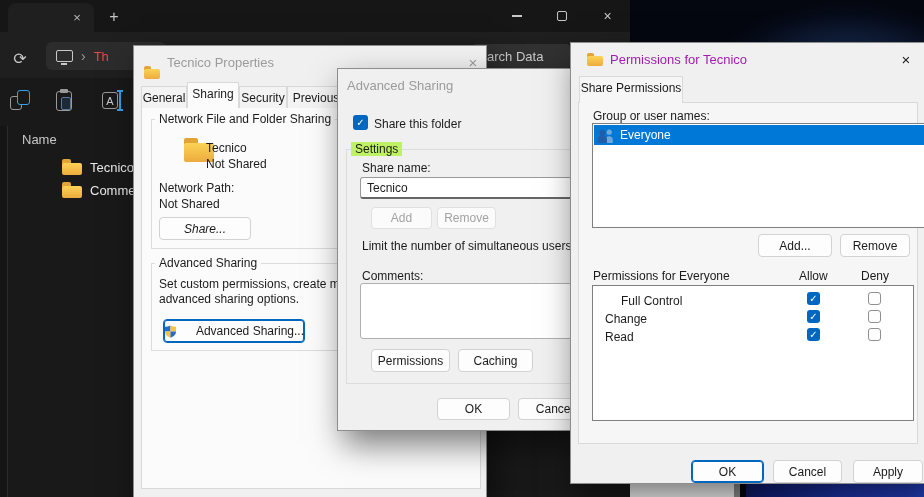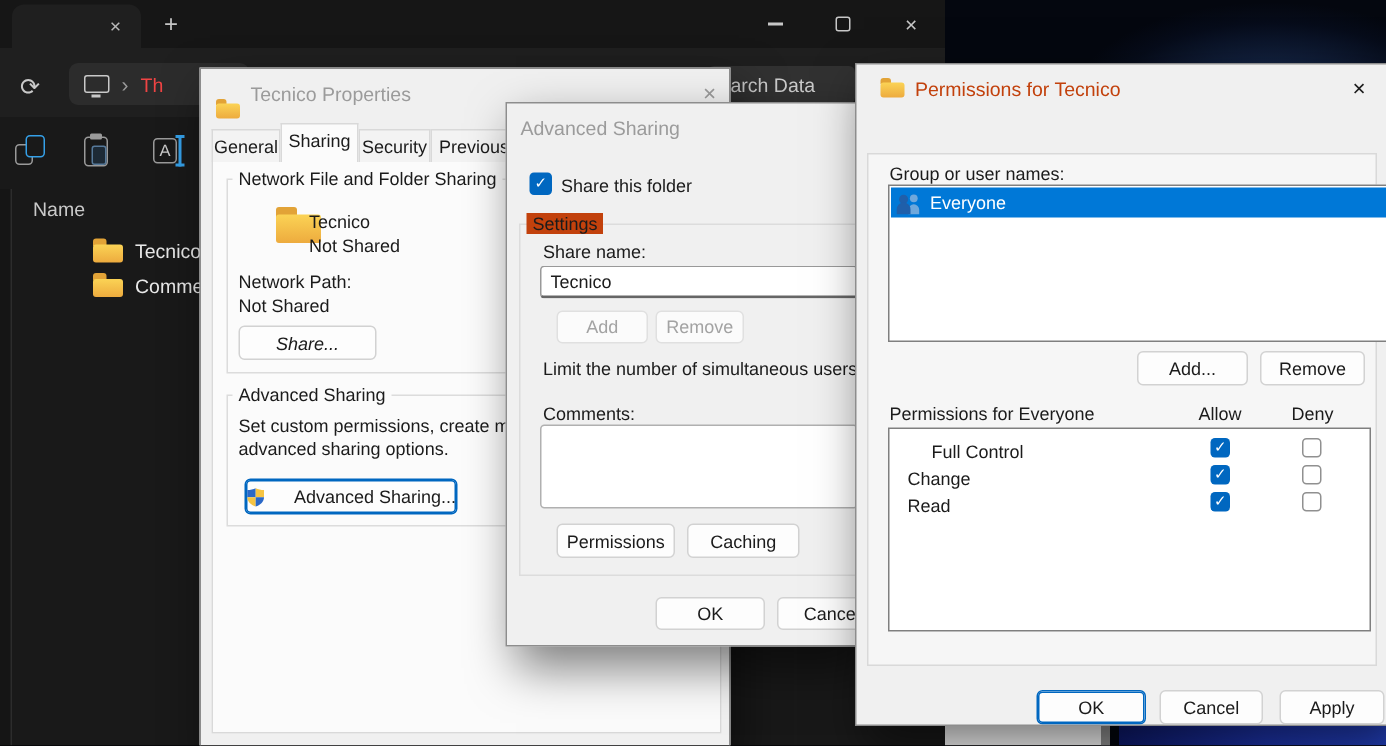--- a/index.html
+++ b/index.html
@@ -56,21 +56,21 @@
   .folder .ftab { position:absolute; top:0; left:0; width:45%; height:30%; background:#e2a337; border-radius:2px 2px 0 0; }
   .folder .fbody { position:absolute; bottom:0; left:0; width:100%; height:78%; background:linear-gradient(180deg,#fbd355,#edab3e); border-radius:2px; }
   .fold-20 { width:20px; height:16px; }
   .fold-16 { width:16px; height:13px; }
   .fold-30 { width:30px; height:24px; }
 
   
   .dialog { position:absolute; background:#f0f0f0; border:1px solid #8d8d8d; box-shadow:6px 14px 30px rgba(0,0,0,.5); overflow:hidden; }
   .dlg-title { position:absolute; font-size:13px; white-space:nowrap; }
   .title-inactive { color:#9b9b9b; }
-  .title-active { color:#c2410c; }
+  .title-active { color:#a21caf; }
   .dlg-close { position:absolute; width:18px; height:18px; display:flex; align-items:center; justify-content:center; font-size:15px; }
   .txt { position:absolute; font-size:12px; color:#1b1b1b; white-space:nowrap; }
   .btn { position:absolute; background:#fdfdfd; border:1px solid #d2d2d2; border-radius:4px; font-size:12px; color:#1b1b1b;
     display:flex; align-items:center; justify-content:center; white-space:nowrap; }
   .btn-focus { border:1px solid #0067c0; box-shadow:inset 0 0 0 1px #0067c0; }
   .btn-disabled { color:#a3a3a3; background:#fbfbfb; border-color:#e0e0e0; }
   .groupbox { position:absolute; border:1px solid #dcdcdc; }
   .gb-label { position:absolute; font-size:12px; color:#1b1b1b; padding:0 4px; white-space:nowrap; }
   .page { position:absolute; background:#fbfbfb; border:1px solid #d9d9d9; }
   .ltab { position:absolute; font-size:12px; color:#1b1b1b; border:1px solid #d9d9d9; border-bottom:none;
@@ -196,21 +196,21 @@
   <div class="dialog" style="left:337px; top:68px; width:236px; height:363px; z-index:20;">
     <div class="abs" style="left:0;top:0;width:100%;height:28px;"></div>
     <div class="dlg-title title-inactive" style="left:9px; top:9px;">Advanced Sharing</div>
 
     <div class="cbx-on" style="left:15px; top:46px; width:15px; height:15px;">
         <span>✓</span>
       </div>
     <div class="txt" style="left:36px; top:48px;">Share this folder</div>
 
     <div class="groupbox" style="left:8px; top:80px; width:260px; height:235px;"></div>
-    <div class="gb-label" style="left:13px; top:73px; background:#c2410c;">Settings</div>
+    <div class="gb-label" style="left:13px; top:73px; background:#bef264;">Settings</div>
 
     <div class="txt" style="left:24px; top:92px;">Share name:</div>
     <input class="input" style="left: 22px; top: 108px; width: 212px; height: 22px;" value="Tecnico">
     <div class="btn btn-disabled" style="left:33px; top:138px; width:61px; height:22px;text-align:center;">Add</div>
     <div class="btn btn-disabled" style="left:99px; top:138px; width:59px; height:22px;">Remove</div>
 
     <div class="txt" style="left:24px; top:170px;">Limit the number of simultaneous users to:</div>
     <div class="txt" style="left:24px; top:200px;">Comments:</div>
     <textarea class="input" style="left: 22px; top: 214px; width: 212px; height: 56px; border: 1px solid rgb(176, 176, 176); resize: none;"></textarea>
 
@@ -221,20 +221,21 @@
     <div class="btn" style="left:180px; top:329px; width:73px; height:22px;">Cancel</div>
   </div>
 
   <div class="dialog" style="left:570px; top:42px; width:360px; height:442px; z-index:30;">
     <div class="abs" style="left:0;top:0;width:100%;height:30px;"></div>
     <span class="folder fold-16 abs" style="left:16px; top:9px;"><span class="ftab"></span><span class="fbody"></span></span>
     <div class="dlg-title title-active" style="left:39px; top:9px;">Permissions for Tecnico</div>
     <div class="dlg-close" style="left:326px; top:7px; color:#1b1b1b;">×</div>
 
     <div class="page" style="left:7px; top:59px; width:340px; height:342px; background:#f6f6f6;"></div>
+    <div class="ltab ltab-active" style="left:8px; top:33px; width:104px; height:27px; background:#f6f6f6;">Share Permissions</div>
 
     <div class="txt" style="left:22px; top:66px;">Group or user names:</div>
     <div class="listbox" style="left:21px; top:80px; width:376px; height:105px;">
       <div class="sel-row">
         <svg width="18" height="15" viewBox="0 0 18 15" style="margin:0 5px 0 3px;">
           <circle cx="12.2" cy="4.2" r="2.6" fill="#6fa8dc"></circle>
           <path d="M8.6 15 v-3.2 a3.6 3.6 0 0 1 7.2 0 V15 Z" fill="#6fa8dc"></path>
           <circle cx="5.4" cy="4.8" r="3" fill="#1f5faa"></circle>
           <path d="M0.8 15 v-3.4 a4.6 4.6 0 0 1 9.2 0 V15 Z" fill="#1f5faa"></path>
         </svg>

